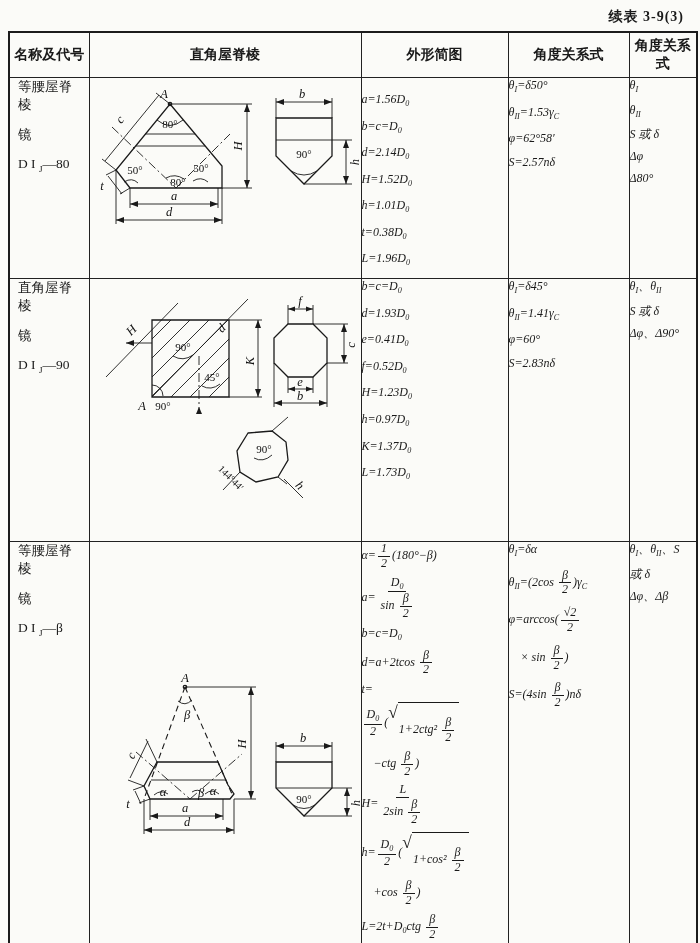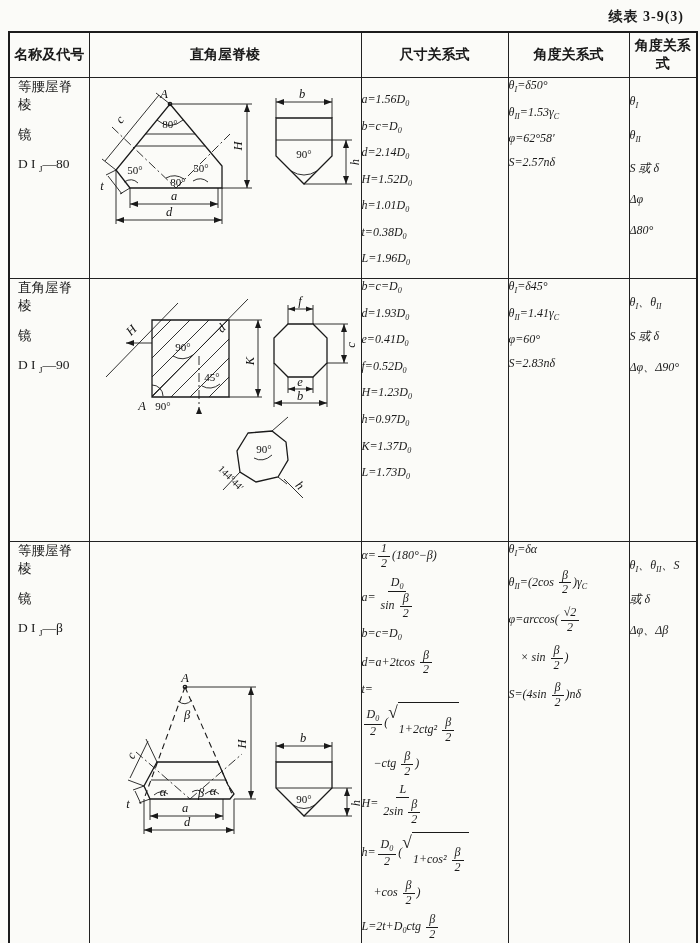--- a/index.html
+++ b/index.html
@@ -25,21 +25,21 @@
   .tbl th{
     font-size:14px;font-weight:bold;text-align:center;vertical-align:middle;
     padding:4px 0;
   }
   .name-cell{font-size:13.5px;padding:8px 3px 0 7px;}
   .name-cell .fline{margin:0 8px 12px;font-style:normal;}
   .formula-cell{font-style:italic;font-size:12px;padding:8px 3px 0 9px;line-height:1.25;}
   .fline{margin:0 0 9px;}
   .pad-top{padding-top:14px;}
   .tight .fline{margin:0 0 5px;}
-  .tol-cell .fline{margin:16px 0 7px;}
+  .tol-cell .fline{margin:0 0 7px;}
   sub{font-size:0.68em;}
   .frac{display:inline-flex;flex-direction:column;align-items:center;
         vertical-align:middle;margin:0 2px;line-height:1.15;}
   .fnum{display:block;border-bottom:1.2px solid #1a1a1a;padding:0 3px;}
   .fden{display:block;padding:0 3px;}
   .sqrt{display:inline-flex;align-items:flex-start;vertical-align:middle;}
   .rsym{font-style:normal;font-size:1.45em;line-height:1;transform:translateY(2px);}
   .rbar{border-top:1.2px solid #1a1a1a;padding:13px 3px 0 1px;}
   .diagram-cell{padding:0;}
   svg{display:block;}
@@ -63,21 +63,21 @@
     <col style="width:80px">
       <col style="width:272px">
       <col style="width:147px">
     <col style="width:121px">
       <col style="width:68px">
   </colgroup>
   <thead>
     <tr style="height:26px">
       <th>名称及代号</th>
       <th>直角屋脊棱</th>
-      <th>尺寸关系式</th>
+      <th>外形简图</th>
       <th>角度关系式</th>
       <th>角度关系式</th>
     </tr>
   </thead>
   <tbody>
 
   <tr style="height:179px">
     <td class="name-cell">
       <div>
             <div class="fline">等腰屋脊棱</div>

